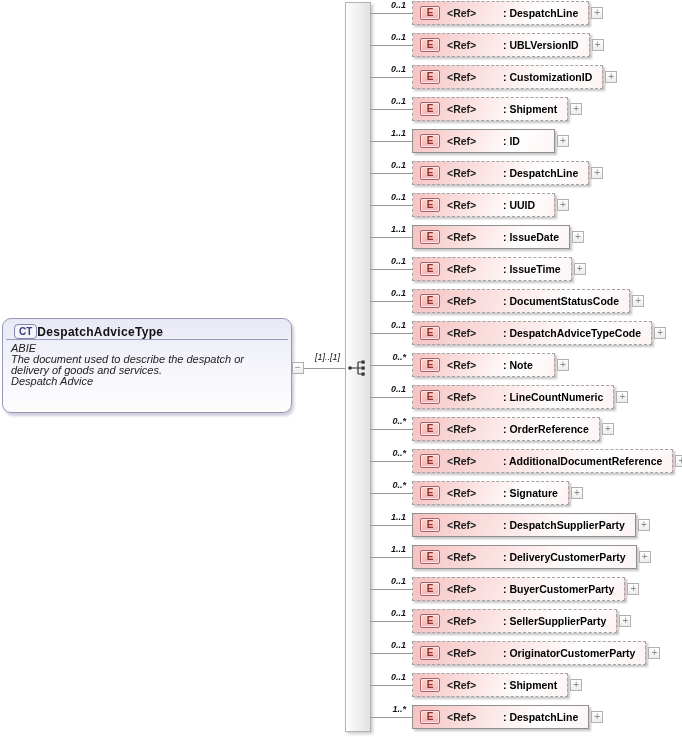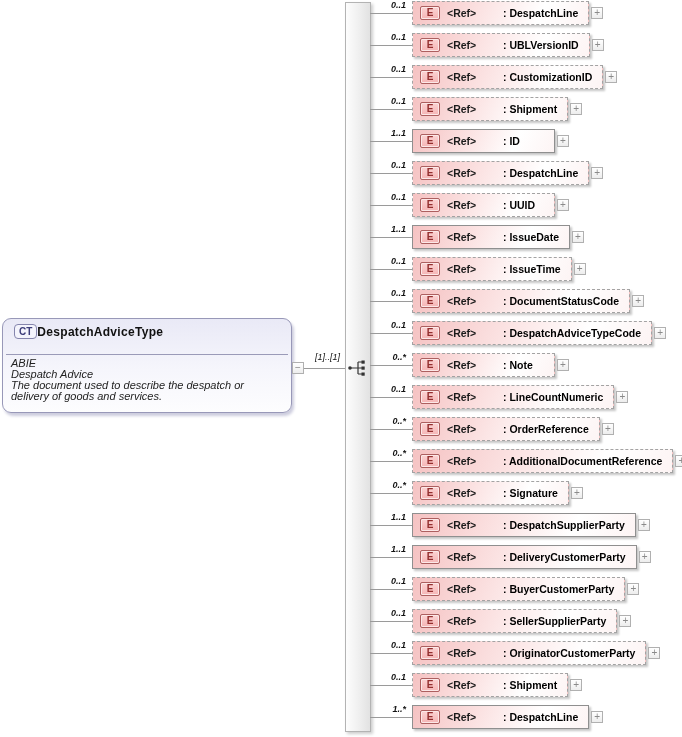--- a/index.html
+++ b/index.html
@@ -7,21 +7,21 @@
     position:relative;width:682px;height:737px;background:#ffffff;overflow:hidden;
     font-family:"Liberation Sans",sans-serif;
   }
   
   .ct-box{
     position:absolute;left:2px;top:318px;width:290px;height:95px;box-sizing:border-box;
     border:1px solid #9898b8;border-radius:9px;
     background:linear-gradient(180deg,#e9e9f6 0%,#f6f6fc 55%,#fdfdfe 100%);
     box-shadow:2px 3px 3px #cdcdde;
   }
-  .ct-header{display:flex;align-items:center;padding:5px 8px 15px 8px;
+  .ct-header{display:flex;align-items:center;padding:5px 8px 0 8px;
     border-bottom:1px solid #9a9ab8;margin:0 3px;}
   .ct-badge{display:inline-block;padding:0 4px;border:1px solid #8585ad;border-radius:4px;
     background:#f4f4fc;color:#3d3d7a;font-weight:bold;font-size:10px;line-height:13px;}
   .ct-title{font-weight:bold;font-size:12px;color:#111;letter-spacing:.3px;}
   .ct-ann{padding:3px 8px;font-style:italic;font-size:11px;line-height:11px;color:#222;}
   
   .hline{position:absolute;height:1px;background:#9a9a9a;}
   .collapse-box,.plus{
     box-sizing:border-box;border:1px solid #b0b0b0;background:linear-gradient(180deg,#ffffff,#ededed);
     color:#8a8a8a;font-size:10px;line-height:9px;text-align:center;
@@ -65,22 +65,22 @@
 
 <div class="canvas">
 
   <div class="ct-box">
     <div class="ct-header">
       <span class="ct-badge">CT</span>
       <span class="ct-title">DespatchAdviceType</span>
     </div>
     <div class="ct-ann" id="annotations">
         <div>ABIE</div>
+        <div>The document used to describe the despatch or delivery of goods and services.</div>
         <div>Despatch Advice</div>
-        <div>The document used to describe the despatch or delivery of goods and services.</div>
       </div>
   </div>
 
   <div class="collapse-box">−</div>
   <div class="hline" style="left:304px;top:368px;width:41px;"></div>
   <div class="conn-card">[1]..[1]</div>
 
   <div class="seq-bar"></div>
   <svg class="seq-icon" width="26" height="18" viewBox="0 0 26 18">
     <circle cx="3" cy="9" r="1.8" fill="#333"></circle>

